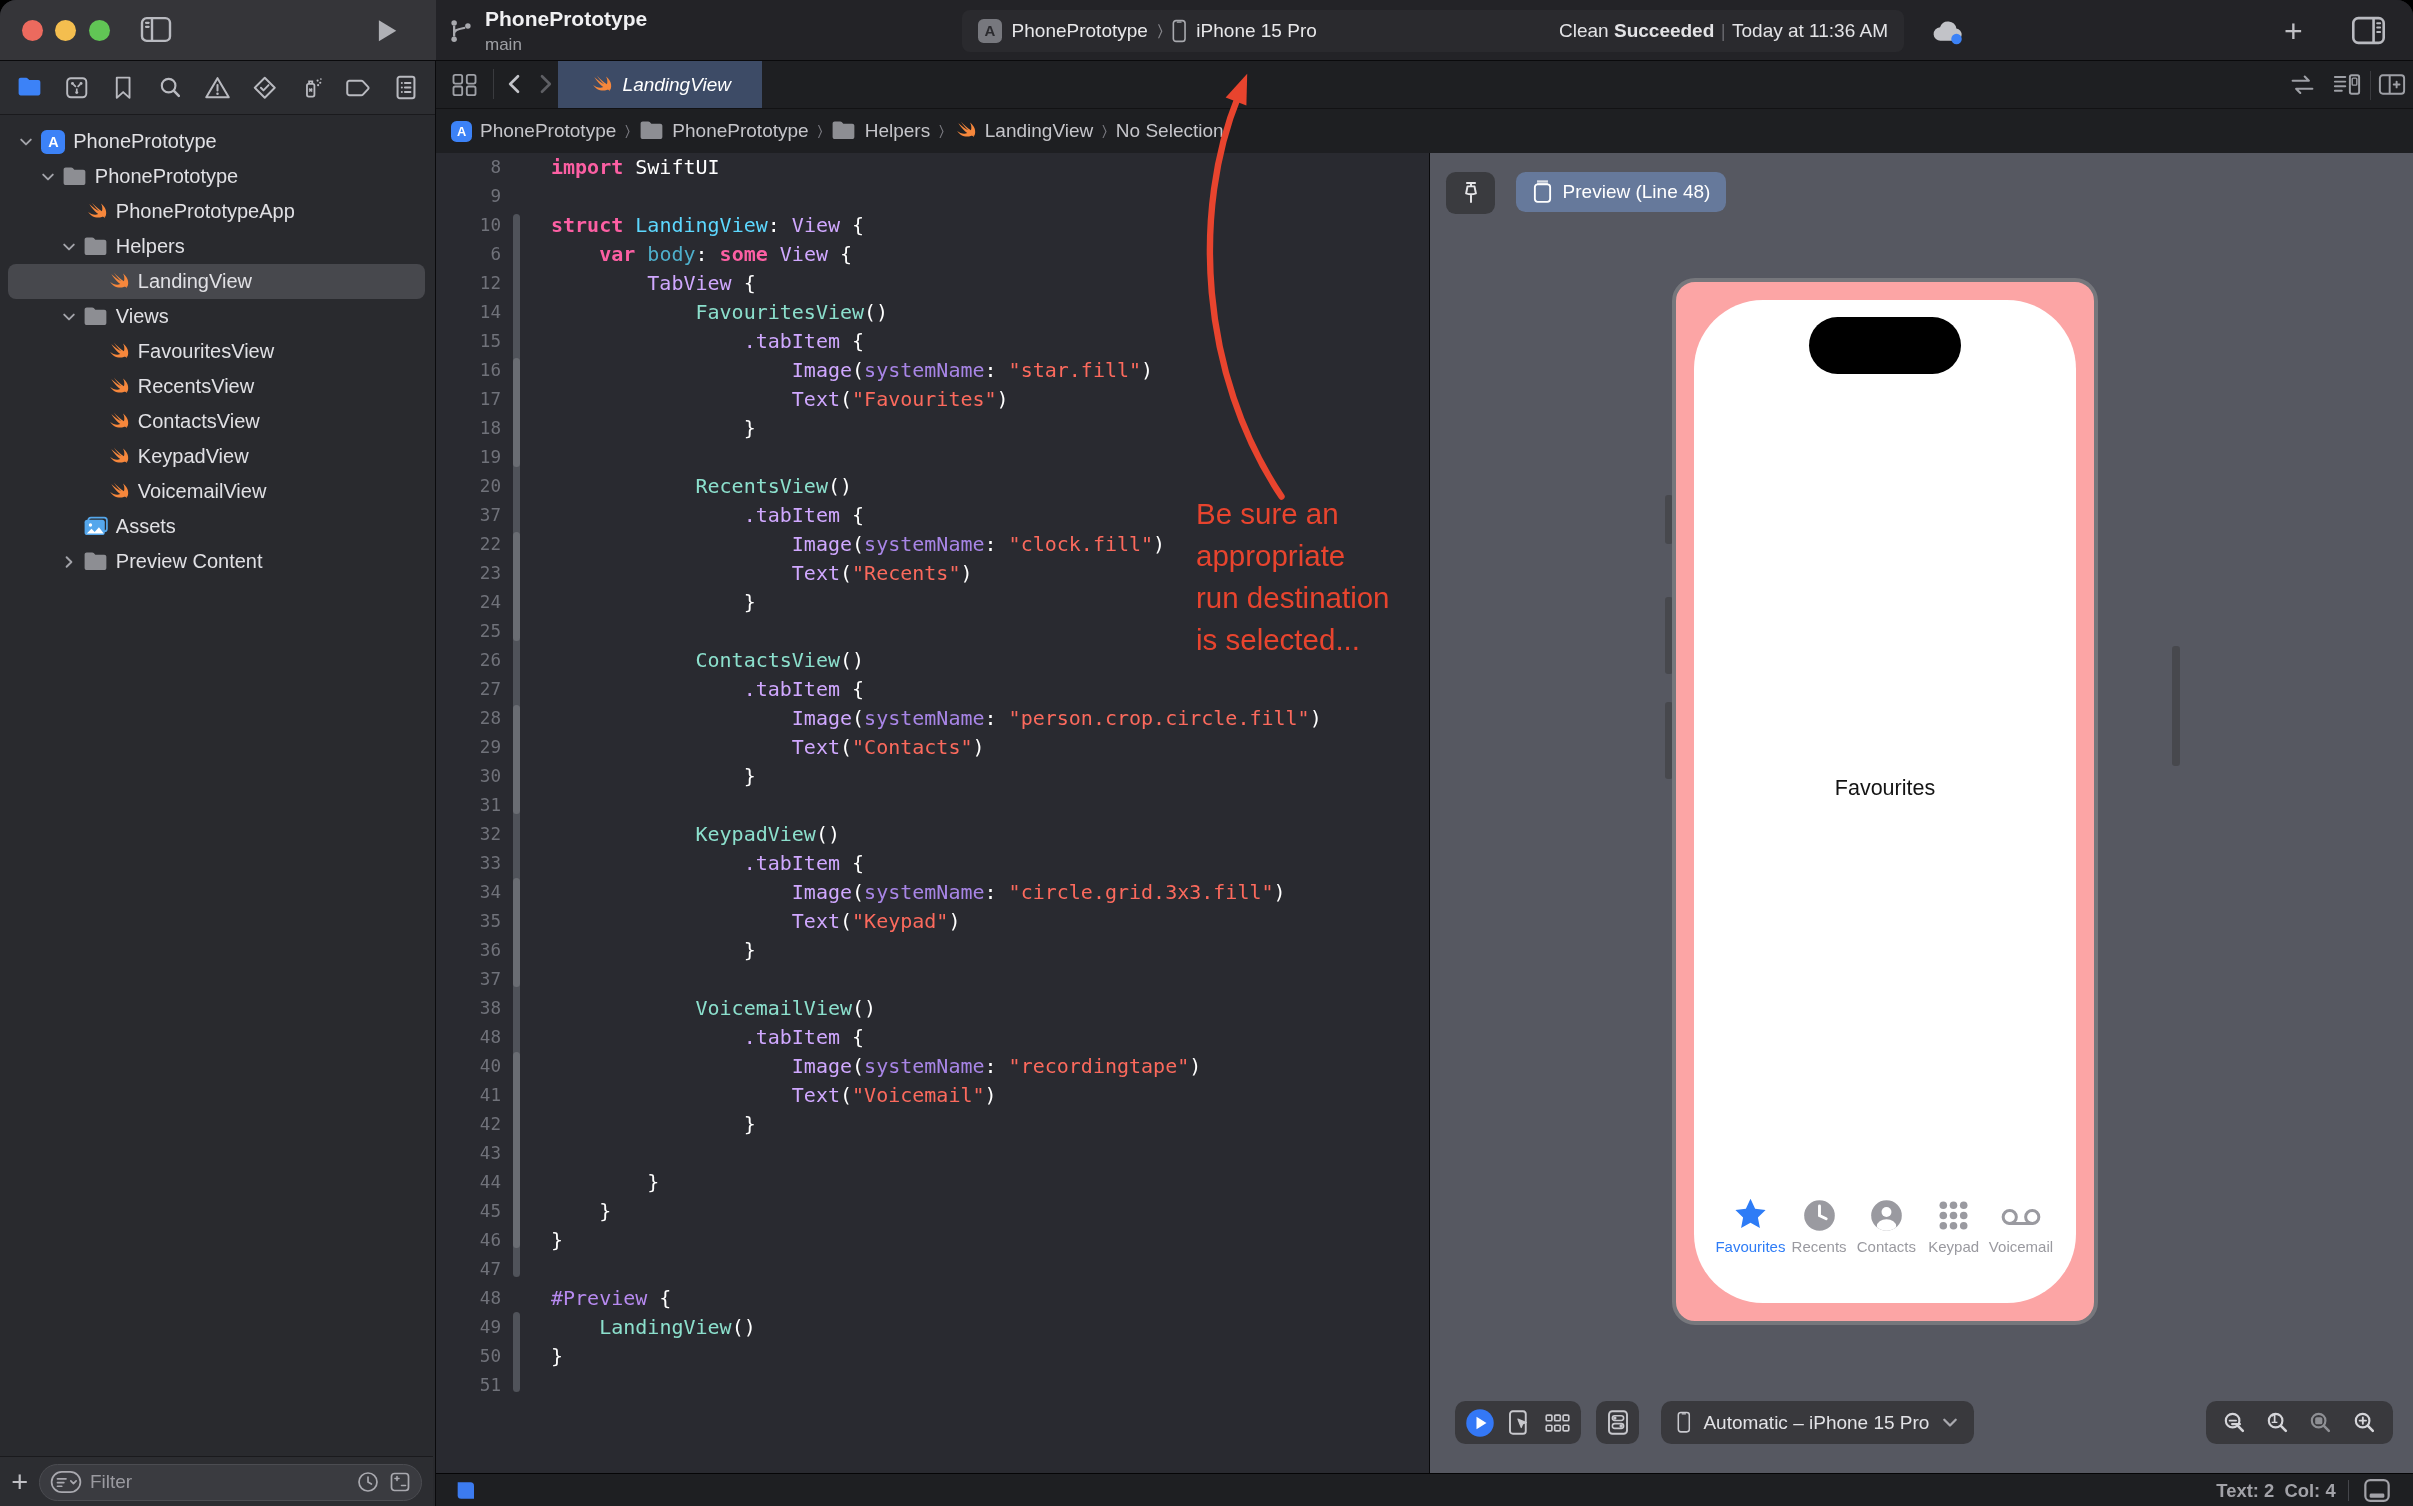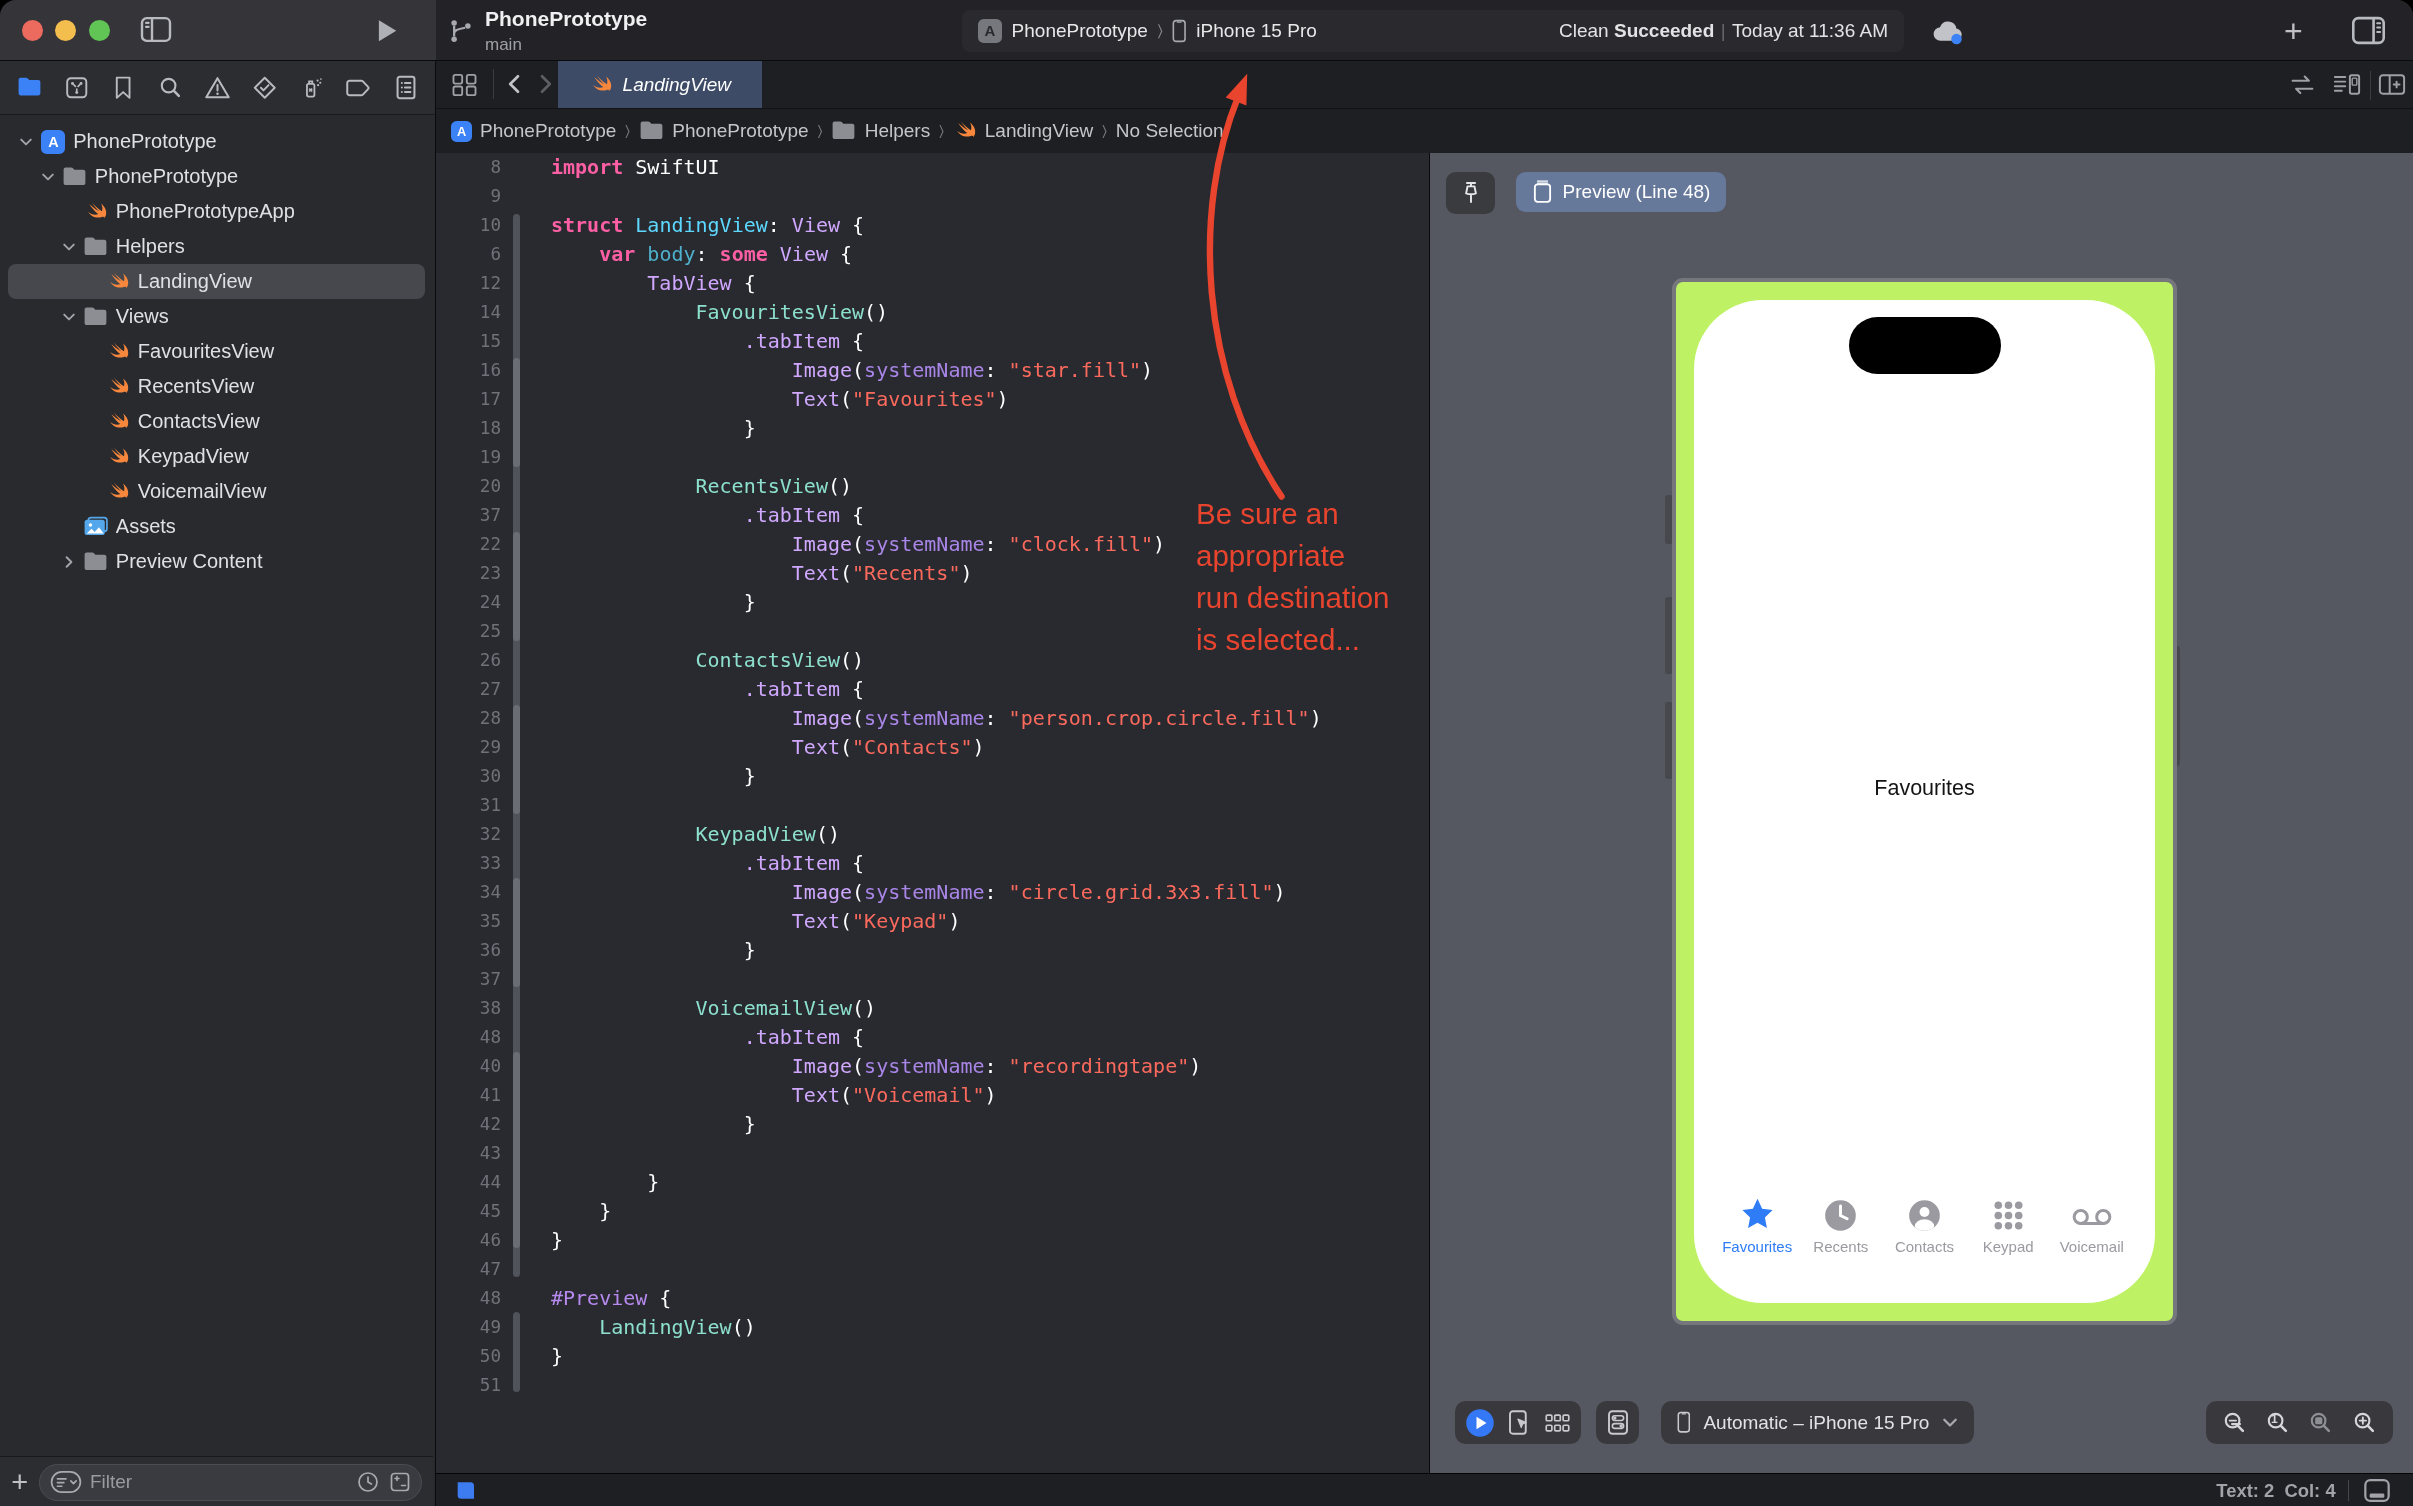--- a/index.html
+++ b/index.html
@@ -80,22 +80,22 @@
   #pin-btn{position:absolute;left:16px;top:19px;width:49px;height:42px;border-radius:9.6px;
            background:#3A3B3F;display:flex;align-items:center;justify-content:center;color:#E6E6E9;}
   #preview-chip{position:absolute;left:86px;top:19px;height:40px;border-radius:9.6px;background:#66799B;
                 display:flex;align-items:center;gap:9.6px;padding:0 16px;color:#FFF;font-size:19px;}
   .cv-pill{position:absolute;height:43px;border-radius:10.4px;background:#39393D;display:flex;
            align-items:center;padding:0 9.6px;gap:12.8px;box-sizing:border-box;color:#C9C9CE;}
   #device-pill-label{color:#E2E2E6;font-size:19px;white-space:nowrap;}
 
   
   #phone-left-buttons div,#phone-right-button{position:absolute;width:8px;background:#47484D;border-radius:3.2px;}
-  #phone-frame{position:absolute;left:242px;top:125px;width:505px;height:1047px;border-radius:11px;
-               background:#bef264;border:4px solid #76777C;box-sizing:border-box;}
+  #phone-frame{position:absolute;left:242px;top:125px;width:426px;height:1047px;border-radius:23px;
+               background:#fca5a5;border:4px solid #76777C;box-sizing:border-box;}
   #phone-screen{position:absolute;left:18.4px;top:18.4px;right:18.4px;bottom:18.4px;background:#FFF;border-radius:69px;overflow:hidden;}
   #dyn-island{position:absolute;left:50%;transform:translateX(-50%);top:17px;width:152px;height:57px;
               border-radius:30px;background:#000;}
   #phone-center-label{position:absolute;left:0;right:0;top:476px;text-align:center;color:#141414;font-size:21.5px;}
   #phone-tabbar{position:absolute;left:0;right:0;bottom:21px;height:89px;display:flex;padding:0 21px;}
   .ptab{flex:1;display:flex;flex-direction:column;align-items:center;gap:5.6px;}
   .ptab .ticon{height:40px;display:flex;align-items:flex-end;justify-content:center;}
   .ptab .tlbl{font-size:15px;}
 
   

